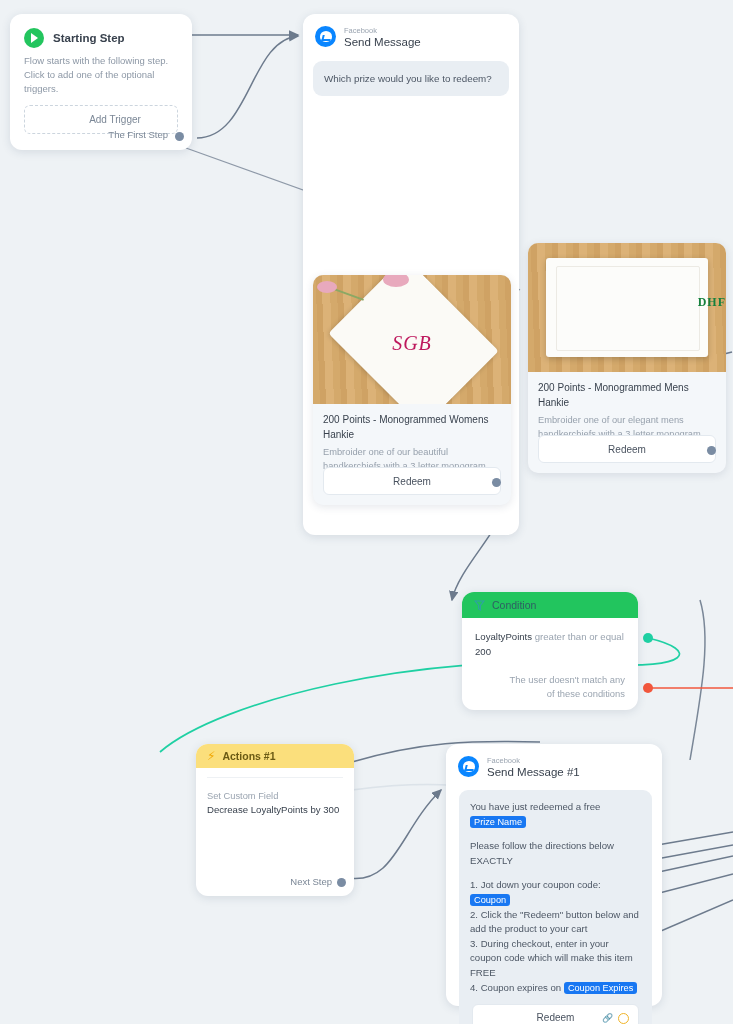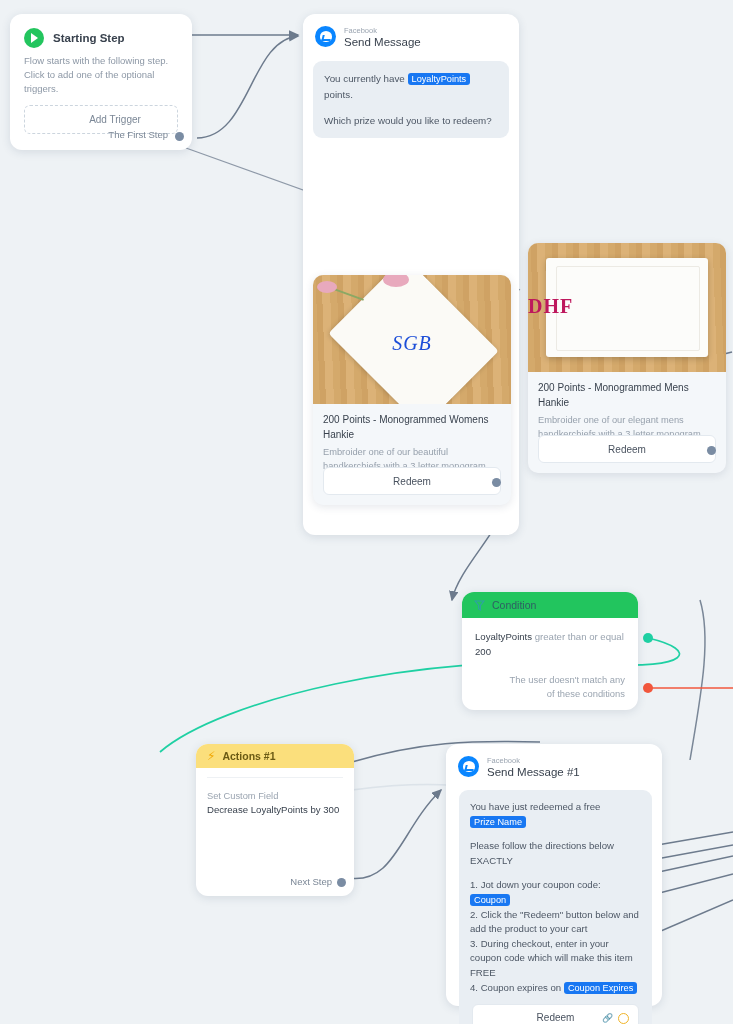--- a/index.html
+++ b/index.html
@@ -62,31 +62,31 @@
       justify-content:center;font-size:10px;color:#49525f;}
   .dot{position:absolute;width:9px;height:9px;border-radius:50%;background:#7a8ca3;}
 
   
   .wood{position:absolute;inset:0;background:
       repeating-linear-gradient(88deg,#d4a96b 0 7px,#cfa264 7px 13px,#dcb277 13px 21px);}
   .hankie-w{position:absolute;left:17%;top:10%;width:67%;height:84%;background:#fbfaf6;
       transform:rotate(45deg);border-radius:4px;box-shadow:0 1px 5px rgba(0,0,0,.18);}
   .mono-w{position:absolute;left:0;right:0;top:44%;text-align:center;
       font-family:"Liberation Serif","DejaVu Serif",serif;font-style:italic;
-      font-size:20px;color:#1d4ed8;letter-spacing:1px;z-index:3;}
+      font-size:20px;color:#be185d;letter-spacing:1px;z-index:3;}
   .flower{position:absolute;width:20px;height:12px;border-radius:50%;
       background:#e8a9bd;z-index:2;}
   .stem{position:absolute;height:2px;background:#8ba864;z-index:1;}
   .hankie-m{position:absolute;left:9%;top:12%;width:82%;height:76%;background:#fcfcfa;
       border-radius:3px;box-shadow:0 2px 6px rgba(0,0,0,.2);}
   .hankie-m:after{content:"";position:absolute;left:6%;top:8%;width:88%;height:84%;
       border:1px solid #eceae4;border-radius:2px;}
-  .mono-m{position:absolute;left:0;right:0;top:40%;text-align:left;
+  .mono-m{position:absolute;left:0;right:0;top:40%;text-align:right;
       font-family:"Liberation Serif","DejaVu Serif",serif;font-weight:bold;
-      font-size:20px;color:#be185d;letter-spacing:1px;z-index:3;}
+      font-size:12px;color:#15803d;letter-spacing:1px;z-index:3;}
 
   
   #cond-node{left:462px;top:592px;width:176px;height:118px;}
   .cond-head{height:26px;background:#22c55e;border-radius:12px 12px 0 0;
        display:flex;align-items:center;gap:7px;padding:0 12px;}
   .cond-title{font-size:10.5px;color:#2f5f63;}
   .cond-body{padding:12px 13px 0 13px;font-size:9.6px;color:#39424e;line-height:14.5px;}
   .cond-body .muted{color:#9aa4b0;}
   .cond-else{position:absolute;right:13px;bottom:9px;width:130px;text-align:right;
        font-size:9.4px;color:#9aa4b0;line-height:14px;}
@@ -175,25 +175,20 @@
 
   <div class="node" id="sm-node">
     <div class="fb-head">
       <div class="fb-ico"></div>
       <div>
         <div class="fb-sub">Facebook</div>
         <div class="fb-title">Send Message</div>
       </div>
     </div>
     <div class="bubble">
-      <p>
-        <span>You currently have</span>
-        <span class="tok">LoyaltyPoints</span>
-        <span>points.</span>
-      </p>
       <p>Which prize would you like to redeem?</p>
     </div>
   </div>
 
   <div class="pcard" id="card-women">
     <div class="pimg">
       <div class="wood"></div>
       <div class="stem" style="left:6px;top:16px;width:46px;transform:rotate(20deg);"></div>
       <div class="flower" style="left:4px;top:6px;"></div>
       <div class="flower" style="left:70px;top:-3px;width:26px;height:15px;"></div>

